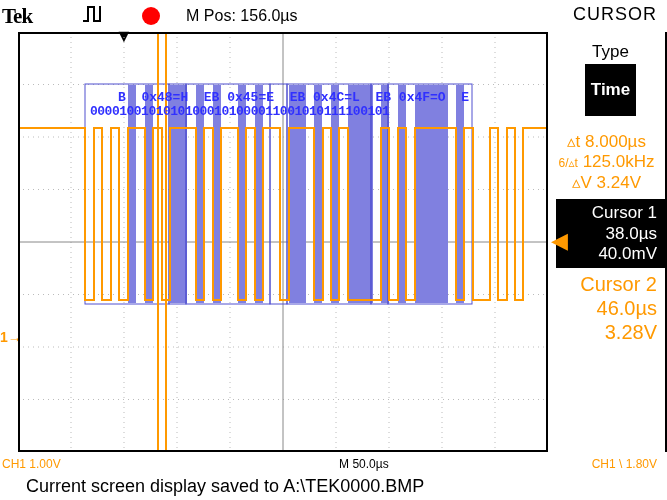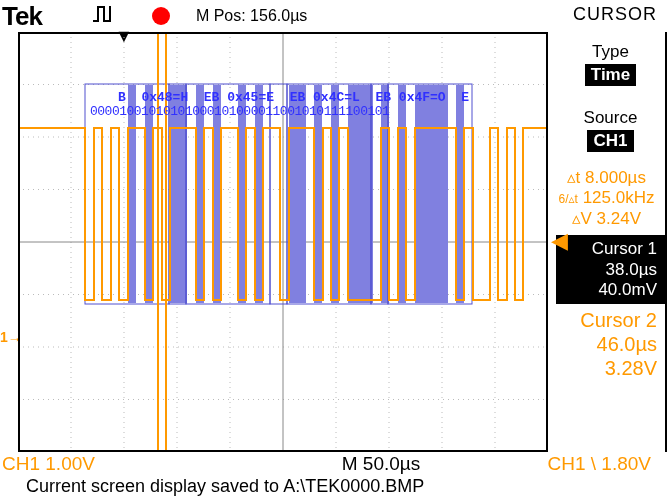--- a/index.html
+++ b/index.html
@@ -13,23 +13,23 @@
     position: relative;
   }
   .topbar {
     display: flex;
     align-items: center;
     height: 32px;
     width: 100%;
     position: relative;
   }
   .tek-logo {
-    font-family: Liberation Sans, sans-serif;
-    font-weight: bold;
-    font-size: 26px;
+    font-family: Liberation Serif, serif;
+    font-weight: bold;
+    font-size: 21px;
     padding-left: 2px;
     letter-spacing: -1px;
   }
   .trig-glyph {
     margin-left: 50px;
     font-family: monospace;
   }
   .acq-dot {
     display: inline-block;
     width: 18px; height: 18px;
@@ -83,21 +83,21 @@
   .side-section {
     text-align: center;
     margin-top: 10px;
     width: 100%;
   }
   .side-label { color: #000; }
   .side-value {
     background: #000;
     color: #fff;
     display: inline-block;
-    padding: 1px 6px;
+    padding: 16px 6px;
     margin-top: 2px;
     font-weight: bold;
   }
   .cursor-meas {
     margin-top: 16px;
     color: #ff9900;
     text-align: center;
     padding-right: 8px;
     width: 100%;
     font-size: 17px;
@@ -121,28 +121,28 @@
     font-size: 20px;
     line-height: 1.2;
   }
   .side-right-border {
     border-right: 2px solid #000;
   }
   .bottom-row1 {
     display: flex;
     height: 24px;
     align-items: center;
-    font-size: 19px;
+    font-size: 12px;
   }
   .ch1-scale { color: #ff9900; padding-left: 2px; }
   .timebase { margin-left: auto; margin-right: auto; }
   .trig {
     color: #ff9900;
     position: absolute;
-    right: 16px;
+    right: 10px;
   }
   .bottom-row2 {
     font-size: 18px;
     padding-left: 2px;
     margin-left: 24px;
   }
   .ch1-marker {
     position: absolute;
     left: 0px;
     top: 297px;
@@ -176,21 +176,21 @@
   }
   .decode2 {
     position: absolute;
     left: 90px;
     top: 72px;
     color: #3030ff;
     font-family: "Courier New", monospace;
     font-size: 13px;
     white-space: pre;
     letter-spacing: -0.5px;
-    font-weight: normal;
+    font-weight: bold;
   }
 </style>
 </head>
 <body>
 
 <div class="topbar">
   <span class="tek-logo">Tek</span>
   <span class="trig-glyph">
     <svg width="30" height="18" viewBox="0 0 30 18">
         <path d="M1 16 H6 V2 H12 V16 H18 V2 H19" stroke="#000" fill="none" stroke-width="2"></path>
@@ -273,24 +273,20 @@
     <div class="decode">B  0x48=H  EB 0x45=E  EB 0x4C=L  EB 0x4F=O  E</div>
     <div class="decode2">00001001010101000101000011001010111100101</div>
 
     <span class="trig-level-arrow">◀</span>
   </div>
 
   <div class="sidebar side-right-border">
     <div class="side-section">
       <div class="side-label">Type</div>
       <div class="side-value">Time</div>
-    </div>
-    <div class="side-section" style="margin-top:22px">
-      <div class="side-label">Source</div>
-      <div class="side-value">CH1</div>
     </div>
     <div class="cursor-meas">
       <div>▵t 8.000µs</div>
       <div><span style="font-size:12px">6/▵t</span> <span>125.0kHz</span></div>
       <div>▵V 3.24V</div>
     </div>
     <div class="cursor-box">
       <div>Cursor 1</div>
       <div>38.0µs</div>
       <div>40.0mV</div>

